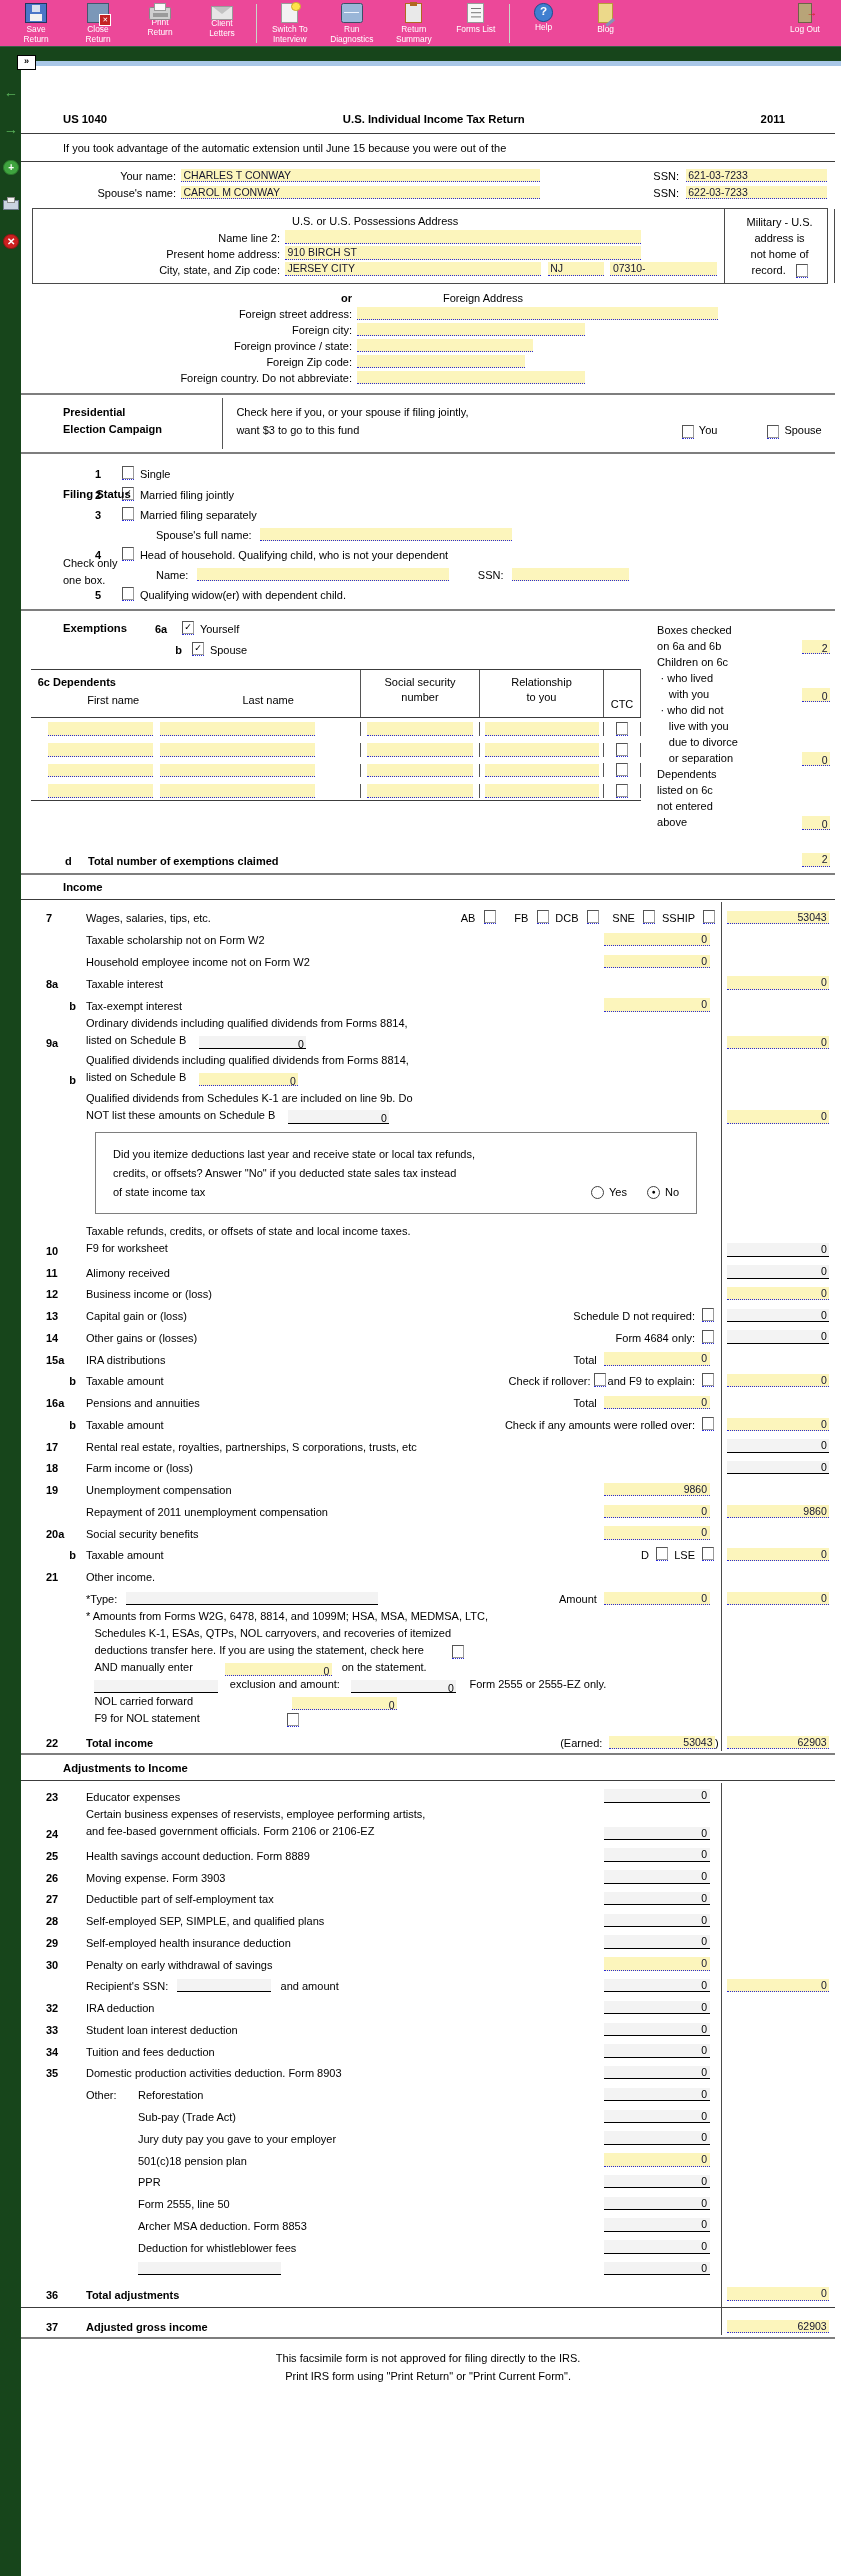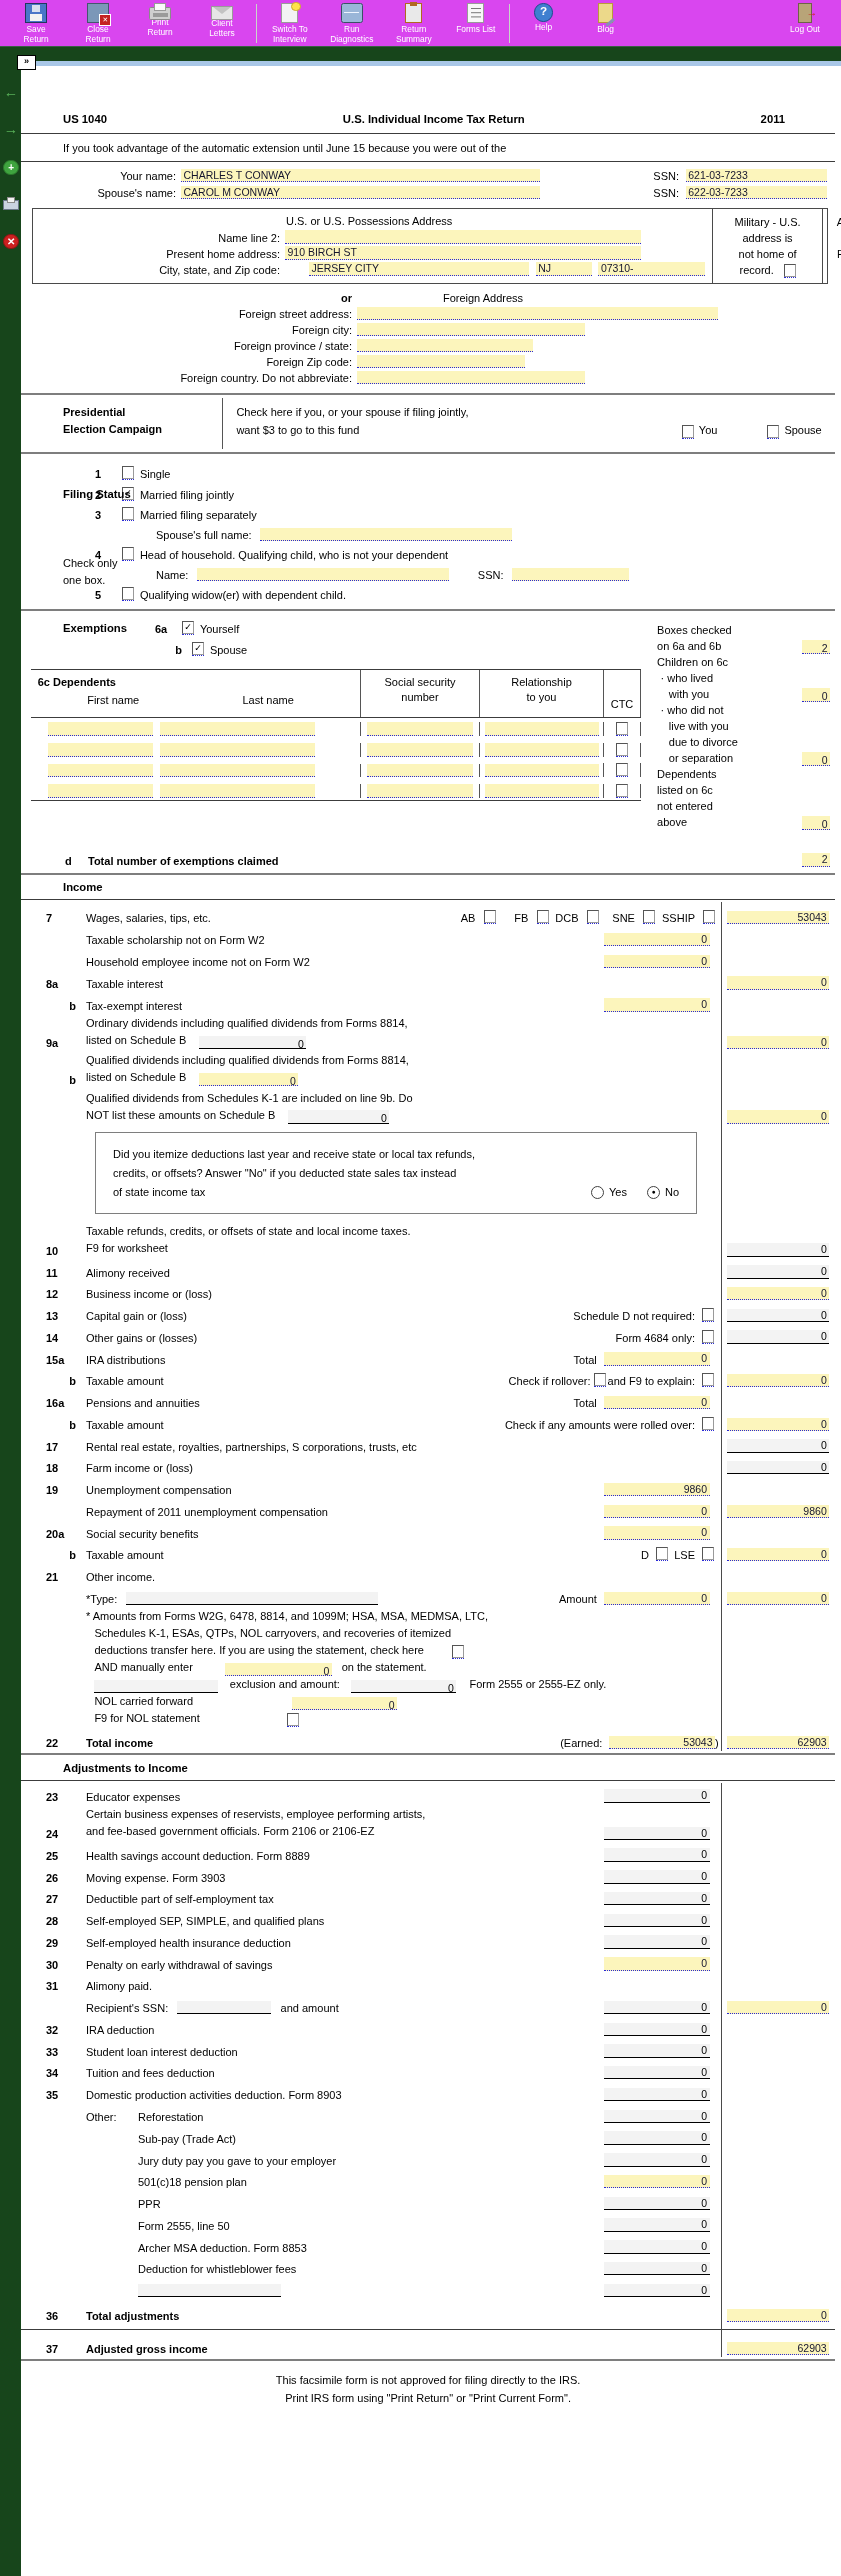--- a/index.html
+++ b/index.html
@@ -1,19 +1,19 @@
 <!DOCTYPE html>
 <html style="font-size:13.4px"><head>
 <meta charset="utf-8">
 <style>
   html,body{margin:0;padding:0;background:#17451b;font-family:"Liberation Sans",sans-serif;}
   .screen{position:relative;width:841px;height:2576px;overflow:hidden;background:#17451b;}
 
   
-  .toolbar{position:absolute;left:0;top:0;right:0;height:47px;background:#d946ef;border-bottom:0.8px solid #3a5f45;display:flex;align-items:flex-start;padding:0.8px 5px 0 5px;box-sizing:border-box;}
+  .toolbar{position:absolute;left:0;top:0;right:0;height:47px;background:#ec4899;border-bottom:0.8px solid #3a5f45;display:flex;align-items:flex-start;padding:0.8px 5px 0 5px;box-sizing:border-box;}
   .tbtn{width:62px;text-align:center;color:#fff;font-size:8.4px;line-height:10px;padding-top:0.8px;}
   .tsep{width:0.8px;background:#c9d6c9;align-self:stretch;margin:3.4px 2.5px;}
   .tspace{flex:1;}
   .tbi{height:20px;width:22px;margin:1.7px auto 0.8px auto;position:relative;box-sizing:border-box;}
   .i-save{background:#4a76c8;border:0.8px solid #22365e;}
   .i-save::before{content:"";position:absolute;left:5.9px;top:0.8px;right:5.9px;height:6.7px;background:#d8e0ef;}
   .i-save::after{content:"";position:absolute;left:4.2px;bottom:0.8px;right:4.2px;height:7.5px;background:#f2f2f2;}
   .i-close{background:#7b97b8;border:0.8px solid #44566e;}
   .i-close::after{content:"✕";position:absolute;right:-3.4px;bottom:-3.4px;width:10px;height:10px;background:#c42222;color:#fff;font-size:6.7px;line-height:10px;text-align:center;border:0.8px solid #fff;}
   .i-print{background:#cfcfcf;border:0.8px solid #8a8a8a;border-radius:1.7px;top:3.4px;height:13.4px;}
@@ -240,21 +240,21 @@
         <div class="arow">
           <span class="alab">Name line 2:</span>
           <span class="f tl" style="width:356px;"></span>
         </div>
         <div class="arow">
           <span class="alab">Present home address:</span>
           <span class="f tl" style="width:356px;">910 BIRCH ST</span>
         </div>
         <div class="arow">
           <span class="alab">City,  state,  and Zip code:</span>
-          <span class="f tl" style="width:220px;margin-left:24px;">JERSEY CITY</span>
+          <span class="f tl" style="width:256px;">JERSEY CITY</span>
           <span class="f tl" style="width:56px;margin-left:6.7px;">NJ</span>
           <span class="f tl" style="width:107px;margin-left:6.7px;">07310-</span>
         </div>
       </div>
       <div class="amil">
         <div>Military - U.S.</div>
         <div>address is</div>
         <div>not home of</div>
         <div><span>record.</span>
           <span class="cbw" style="margin-left:6.7px;"><span class="cb"></span></span></div>
@@ -841,25 +841,20 @@
           </div>
       <div class="row">
             <span class="ln">30</span>
             <span class="lbl">Penalty on early withdrawal of savings</span>
         <span class="mid">
               <span class="f">0</span>
             </span>
             <span class="rc"></span>
           </div>
       <div class="row">
-            <span class="ln">31</span>
-        <span class="lbl">Alimony paid.</span>
-            <span class="rc"></span>
-          </div>
-      <div class="row">
             <span class="ln"></span>
         <span class="lbl" style="display:flex;align-items:flex-end;">
           <span>Recipient's SSN:</span>
           <span class="f g tl" style="width:94px;margin-left:8.4px;"></span>
           <span style="padding-left:10px;">and amount</span>
             </span>
         <span class="mid">
               <span class="f g">0</span>
             </span>
         <span class="rc">

